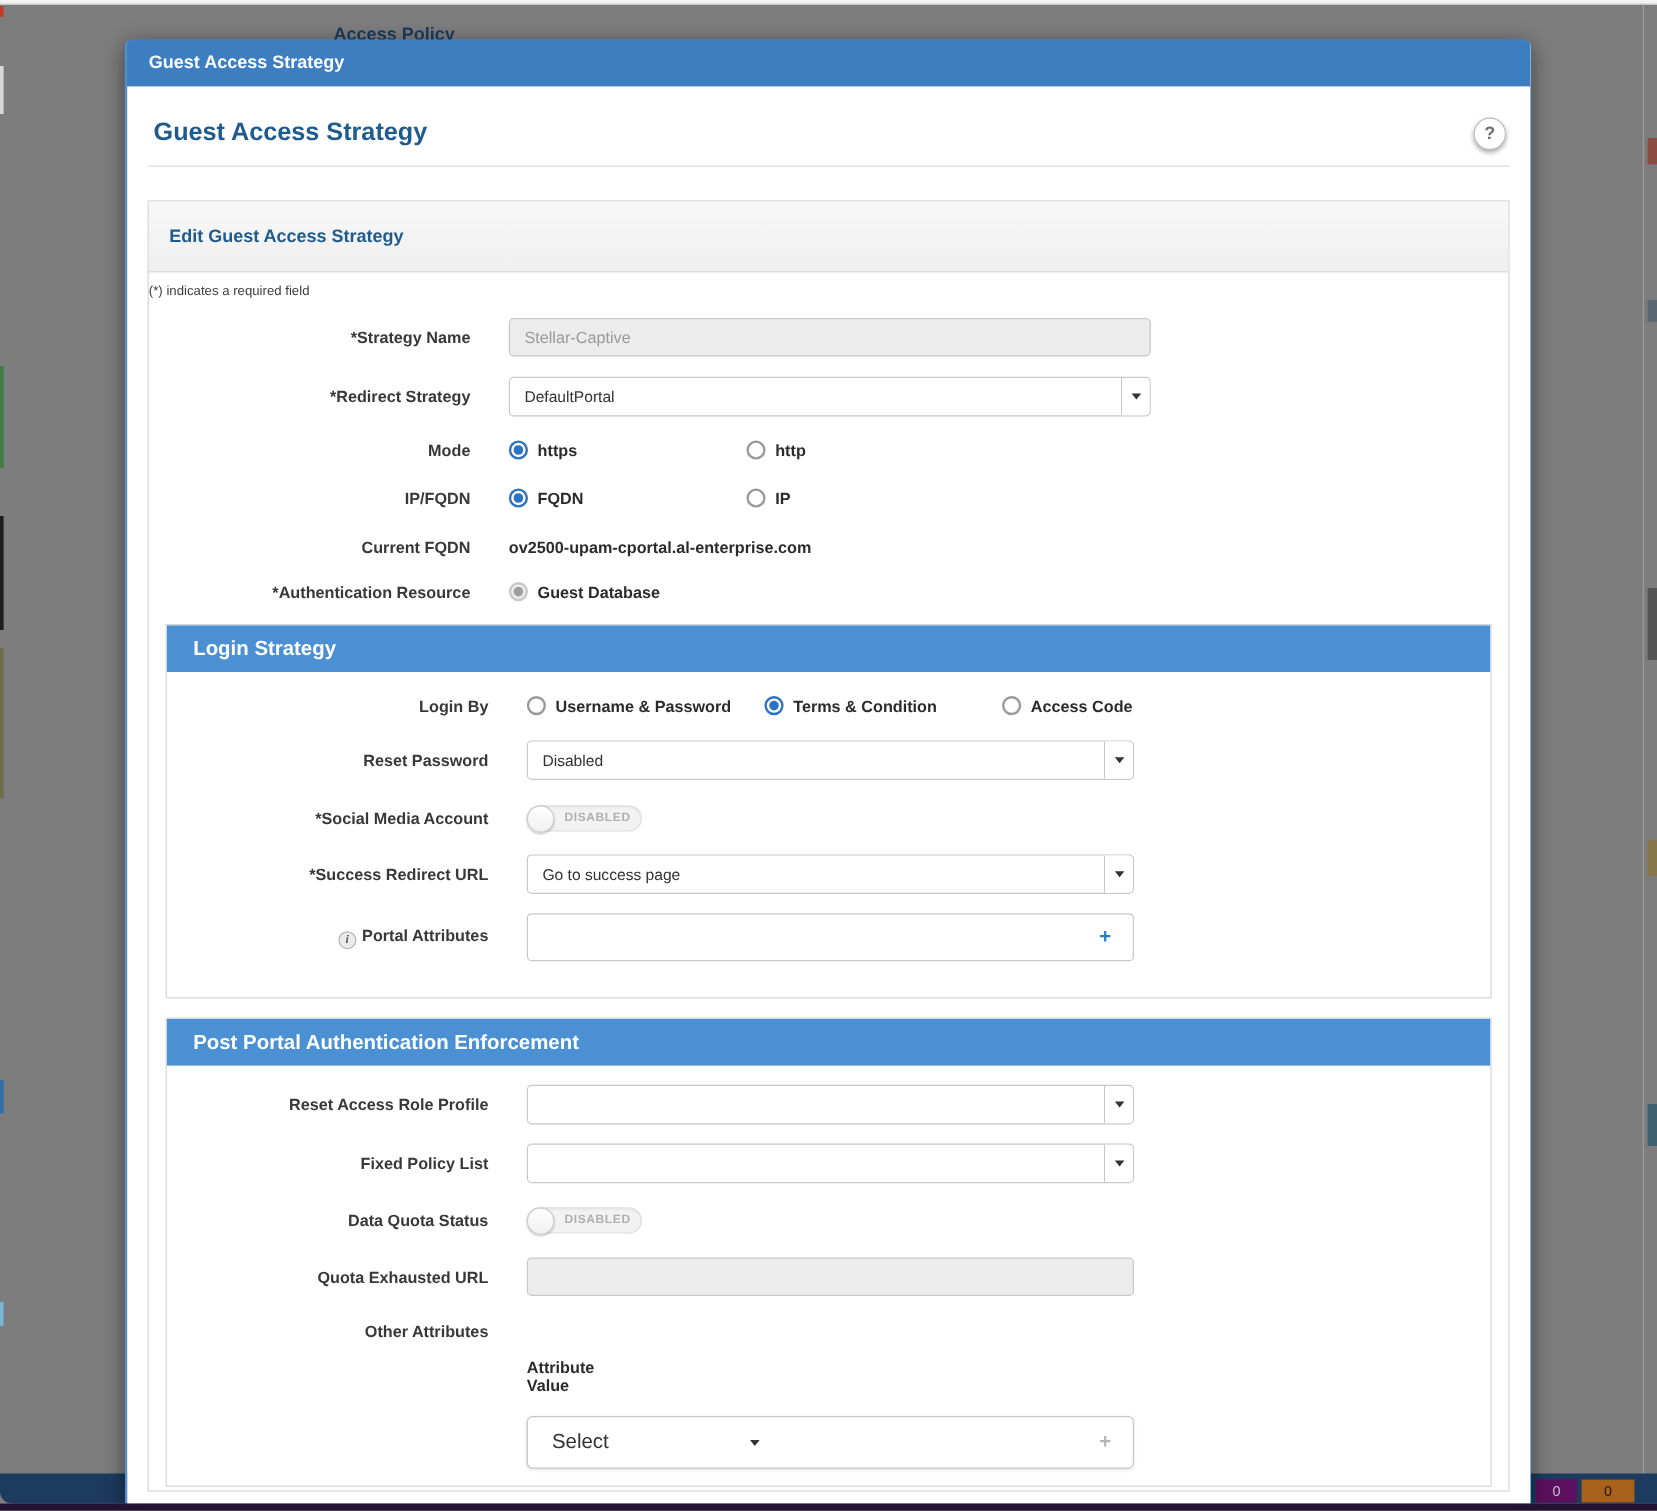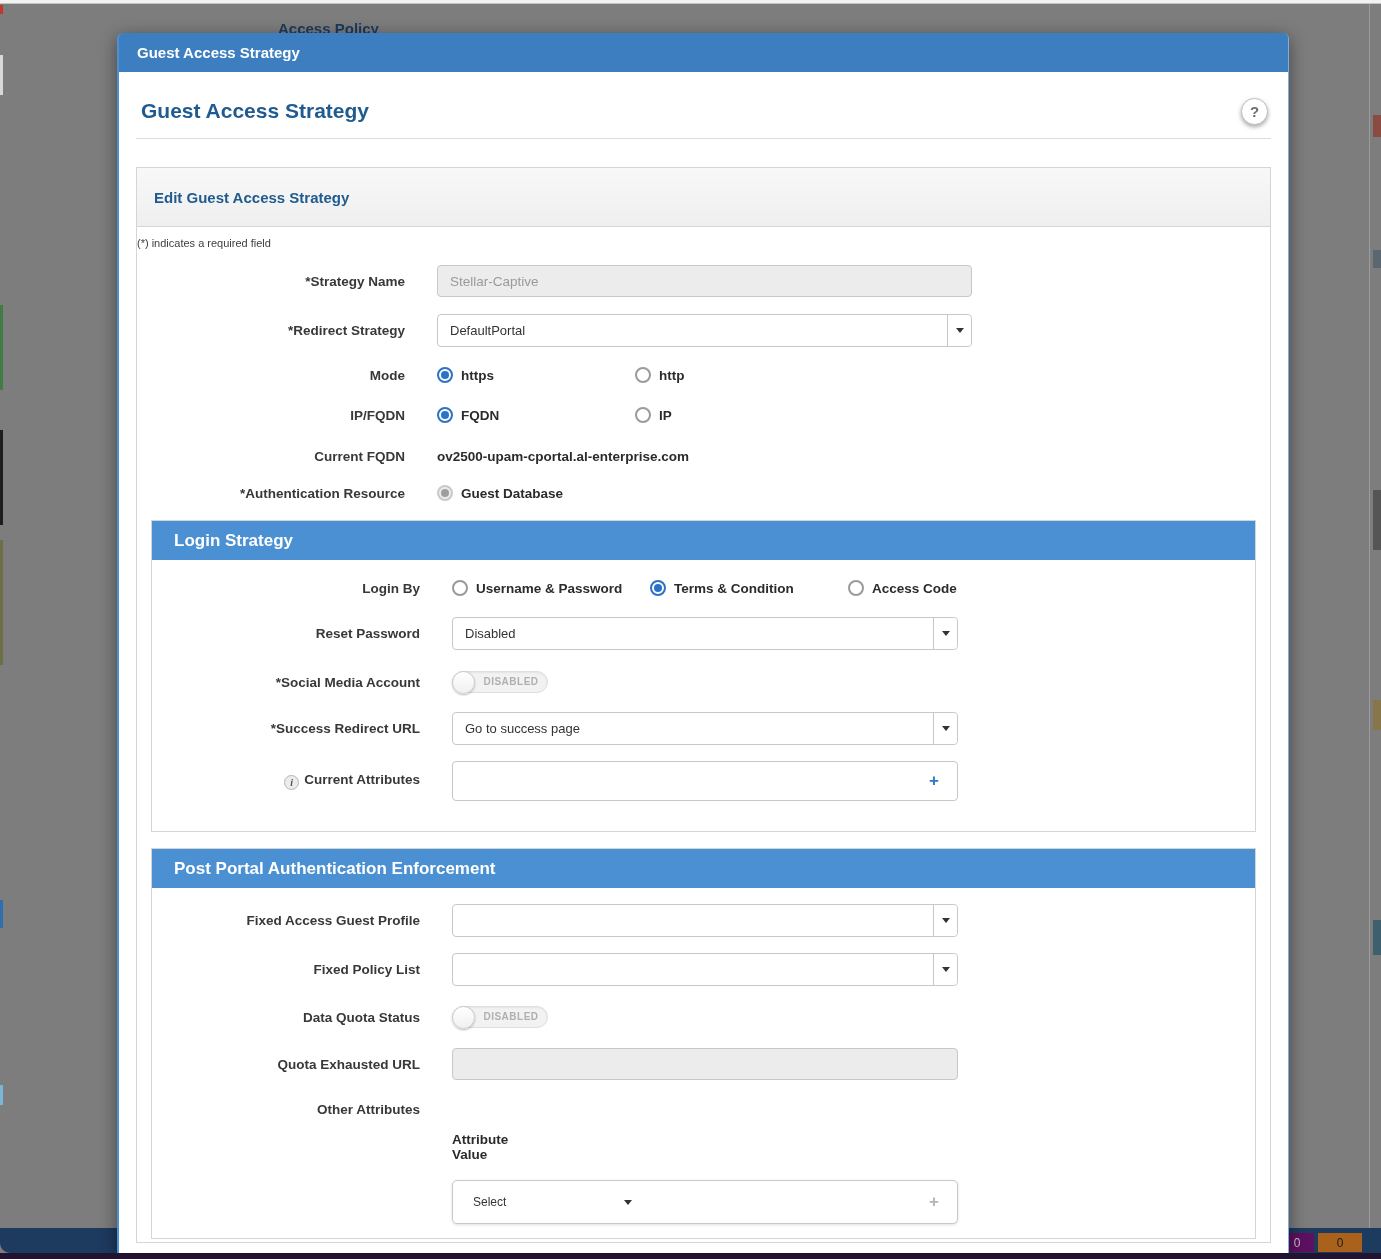--- a/index.html
+++ b/index.html
@@ -19,21 +19,21 @@
   .bg-bottombar { position:absolute; left:0; top:1228px; width:1381px; height:25px;
     background:#1d3a5f; border-radius:0 0 0 10px; z-index:5; }
   .badge { position:absolute; top:1233px; height:19px; z-index:6;
     display:flex; align-items:center; justify-content:center; font-size:12px; }
   .badge.purple { left:1280px; width:34px; background:#5d1060; color:#c5c5c5; }
   .badge.orange { left:1318px; width:44px; background:#a9611c; color:#1c1c1c; }
   .bg-bottomstrip { position:absolute; left:0; top:1253px; width:1381px; height:6px;
     background:#241330; z-index:40; }
 
   
-  .modal { position:absolute; left:117px; top:33px; width:1172px; height:1220px;
+  .modal { position:absolute; left:104px; top:33px; width:1172px; height:1220px;
     z-index:20; display:flex; flex-direction:column;
     border-left:2px solid #4a90d2; border-right:1px solid #7fb0dc;
     border-radius:6px 6px 0 0; box-shadow:0 4px 18px rgba(0,0,0,.45); }
   .modal-titlebar { height:39px; background:#3c7ec0; border-radius:5px 5px 0 0;
     display:flex; align-items:center; padding-left:18px; flex:0 0 auto; }
   .modal-titlebar-text { color:#fff; font-size:15px; font-weight:bold; }
   .modal-body { background:#fff; flex:1 1 auto; overflow:hidden; position:relative; }
 
   .title-row { margin:24px 20px 0 22px; display:flex; align-items:center;
     justify-content:space-between; height:30px; }
@@ -107,21 +107,21 @@
     padding-right:18px; background:#fff; }
   .plus-blue { color:#2b7bc4; font-size:17px; font-weight:bold; cursor:pointer; }
   .plus-gray { color:#b5b5b5; font-size:17px; font-weight:bold; cursor:pointer; }
 
   .cols { display:flex; font-weight:bold; font-size:13.5px; color:#2b2b2b;flex-direction:column; }
   .cols .c1 { width:269px; }
 
   .select-row-box { width:506px; height:44px; border:1px solid #c8c8c8;
     border-radius:5px; box-shadow:0 1px 3px rgba(0,0,0,.12); background:#fff;
     display:flex; align-items:center; padding:0 18px 0 20px; }
-  .select-row-box .sel-text { font-size:12px; color:#333; cursor:pointer; }
+  .select-row-box .sel-text { font-size:17px; color:#333; cursor:pointer; }
   .select-row-box .caret { margin-left:118px; cursor:pointer; }
   .select-row-box .spacer { flex:1; }
 
   
   .section-panel { margin:0 14px; border:1px solid #d5d5d5; background:#fff; }
   .section-header { height:39px; background:#4a90d2; display:flex;
     align-items:center; padding-left:22px; }
   .section-title { color:#fff; font-size:17px; font-weight:bold; }
 
   
@@ -291,37 +291,37 @@
               <span>Go to success page</span>
               <span class="arrow-btn">
                   <span class="caret"></span>
                 </span>
             </div>
           </div>
         </div>
 
         <div class="row mt16">
           <div class="lbl">
-            <span class="info-icon">i</span><span>Current Attributes</span>
+            <span class="info-icon">i</span><span>Portal Attributes</span>
           </div>
           <div class="ctl">
             <div class="attr-box w506">
               <span class="plus-blue">+</span>
             </div>
           </div>
         </div>
       </div>
 
       <div class="section-panel post-panel mt16">
         <div class="section-header">
           <span class="section-title">Post Portal Authentication Enforcement</span>
         </div>
 
         <div class="row mt16">
-          <div class="lbl">Fixed Access Guest Profile</div>
+          <div class="lbl">Reset Access Role Profile</div>
           <div class="ctl">
             <div class="sel w506">
               <span></span>
               <span class="arrow-btn">
                   <span class="caret"></span>
                 </span>
             </div>
           </div>
         </div>
 

